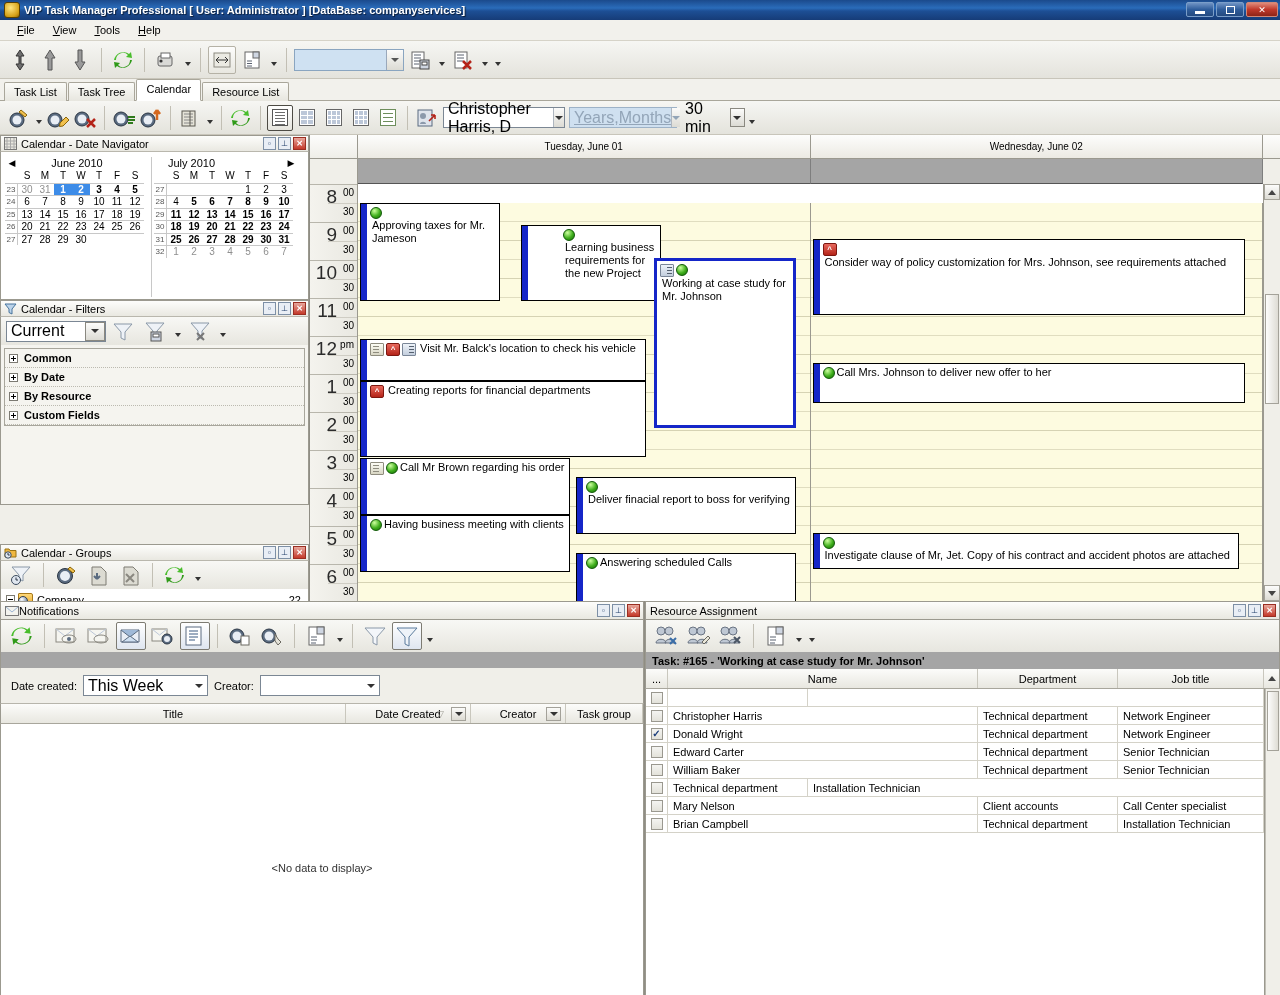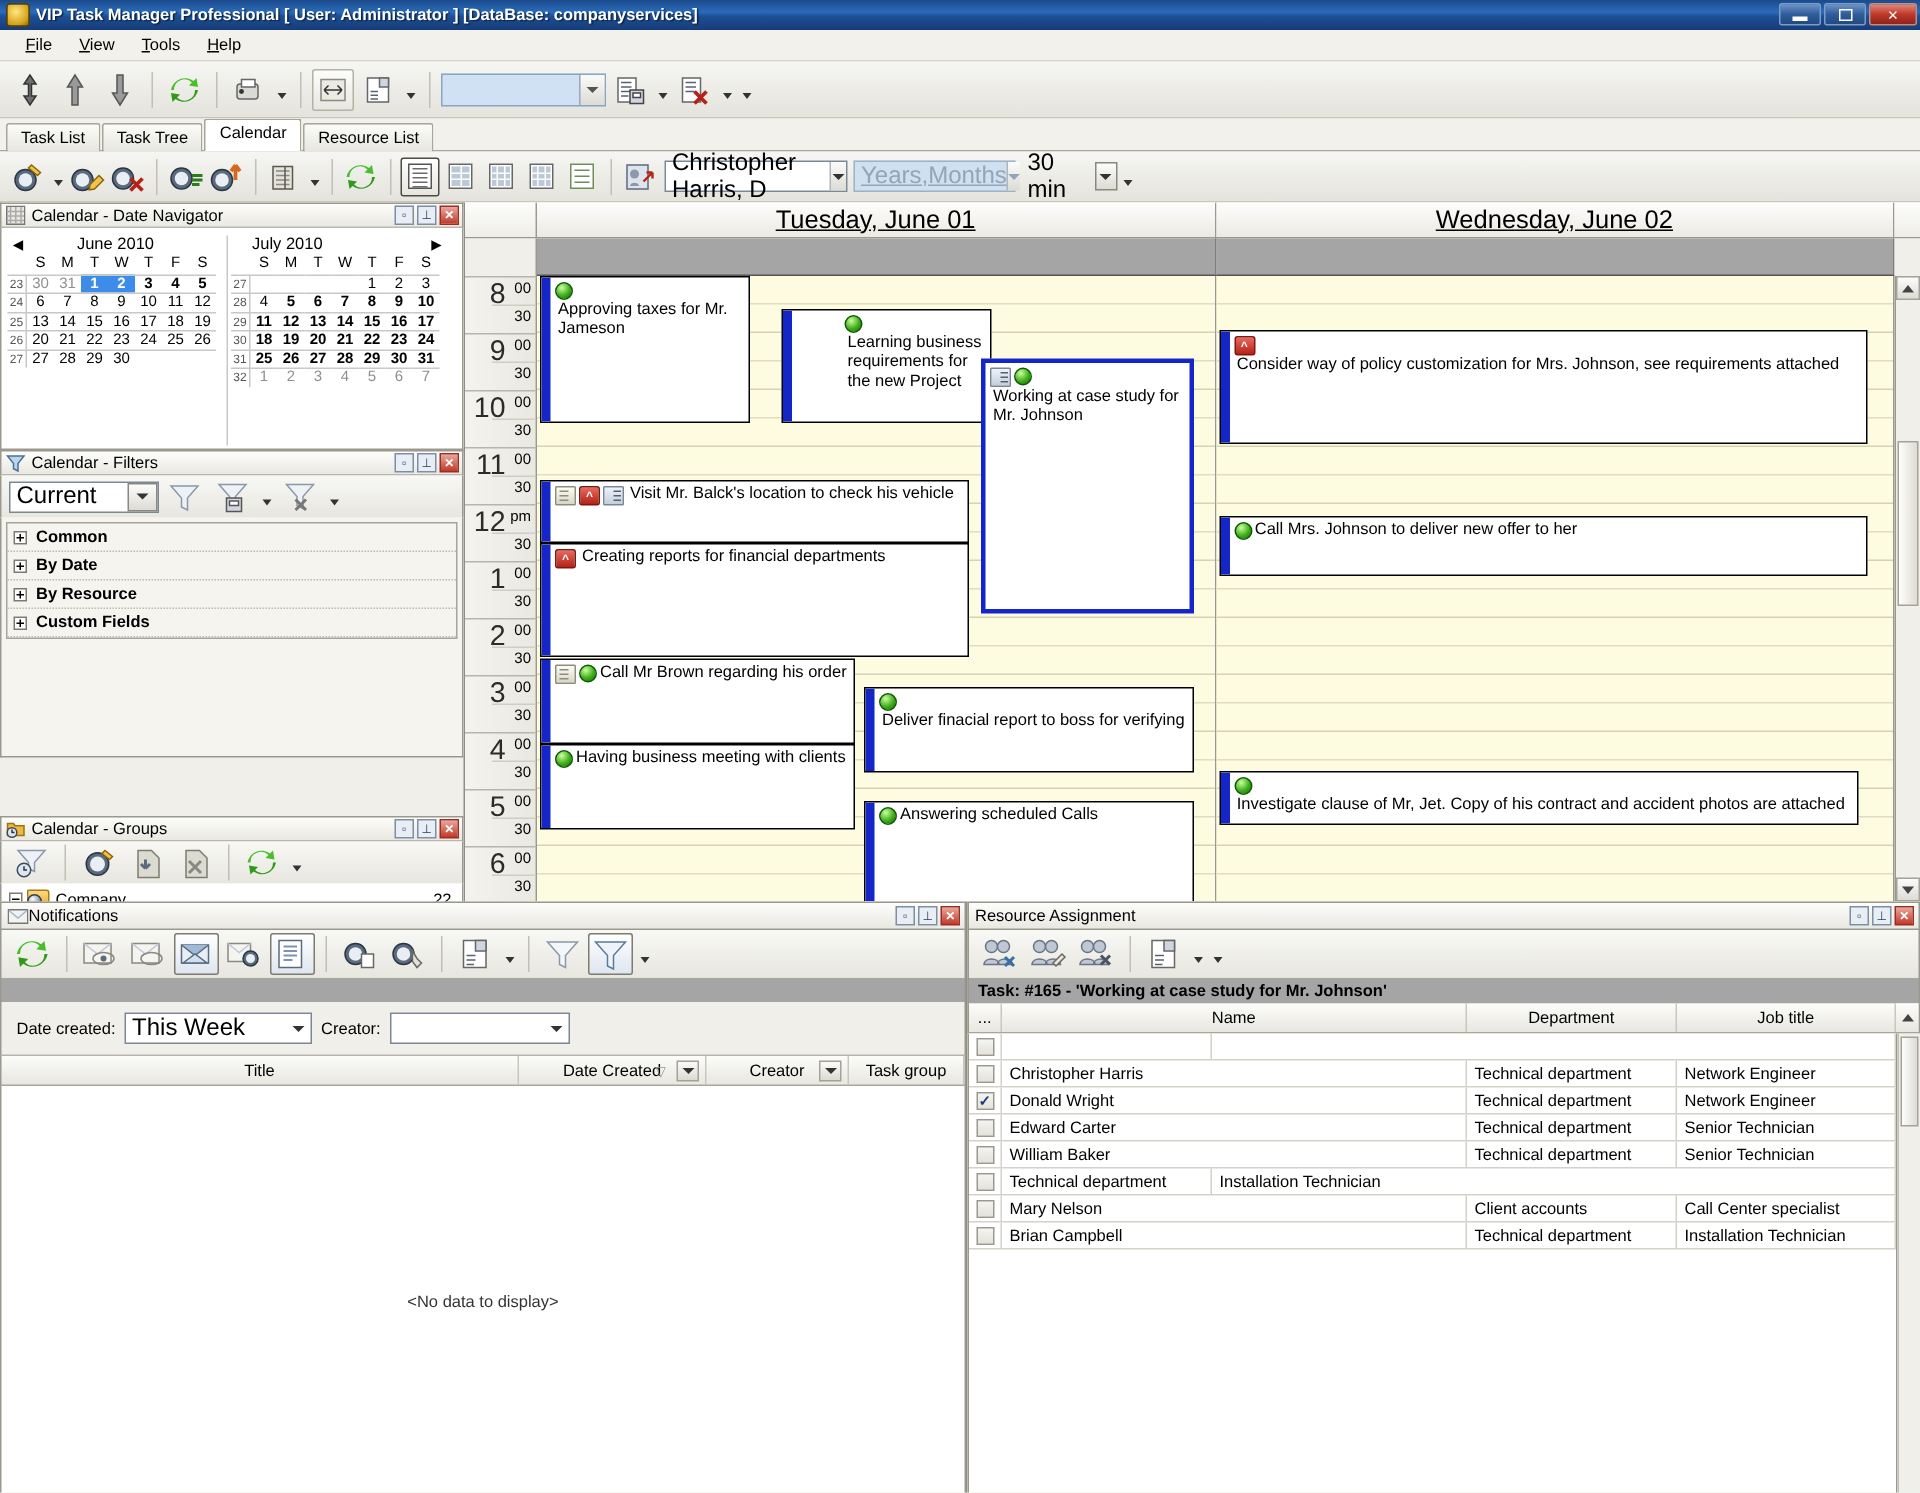--- a/index.html
+++ b/index.html
@@ -194,36 +194,36 @@
   .gcount { margin-left: auto; padding-right: 5px; font-size: 11px; }
 
   
   #calarea { flex: 1; position: relative; background: #fff; display: flex; flex-direction: column; overflow: hidden; }
   #calhead { height: 24px; display: flex; background: #fff; }
   #calhead .gutterhead { width: 48px; border-right: 1px solid #9b998f;
      background: linear-gradient(to bottom,#fdfdfc,#efeee8); border-bottom:1px solid #9b998f;}
   #calhead .dayhead {
     flex: 1; border-right: 1px solid #9b998f; border-bottom: 1px solid #9b998f;
     background: linear-gradient(to bottom,#fdfdfc,#eceae3);
-    display:flex;align-items:center;justify-content:center; font-size:17px;text-decoration:underline;
+    display:flex;align-items:center;justify-content:center; font-size:10px;
   }
   #allday { height: 25px; display: flex; }
   #allday .gutter-ad { width: 48px; border-right: 1px solid #9b998f; background:#f0efe9; }
   #allday .ad-cell { flex: 1; background: #a5a5a5; border-right: 1px solid #7e7e7e; border-bottom:1px solid #555; }
   #calbody { flex: 1; display: flex; position: relative; overflow: hidden; }
   #gutter { width: 48px; background: linear-gradient(to right,#f4f3ee,#e9e8e1);
      border-right: 1px solid #9b998f; position: relative; }
   .hourlbl { position: absolute; left: 0; width: 47px; height: 38px; }
   .hourlbl .h { position:absolute; right: 20px; top: 2px; font-size: 19px; color: #2b2b2b; font-family:"Liberation Sans",sans-serif;}
   .hourlbl .m1 { position:absolute; right: 3px; top: 3px; font-size: 10px; margin-left: 33px; }
   .hourlbl .m2 { position:absolute; right: 3px; top: 22px; font-size: 10px; }
   .hourline { position:absolute; left:0; width: 47px; height:1px; background:#b8b6ac; }
   .hourline.half { left: 18px; width: 29px; background: #cfcdc4; }
 
-  #daycols { flex: 1; display: flex; position: relative; }
+  #daycols { flex: 1; display: flex; position: relative; margin-top: 19px; }
   .daycol { flex: 1; position: relative; background: #fdfbe0; border-right: 1px solid #9b998f; overflow: hidden; }
   .slot { position: absolute; left:0; right:0; height: 19px; border-bottom: 1px solid #efedd3; }
   .slot.hr { border-bottom: 1px solid #e0ddc0; }
   .slot.hrmain { border-bottom: 1px solid #d6d3b4; }
 
   .appt {
     position: absolute; background: #fff; border: 1px solid #000;
     font-size: 11px; overflow: hidden; line-height: 13px;
   }
   .appt .bar { position: absolute; left: 0; top: 0; bottom: 0; width: 6px; background: #1526c8; }

